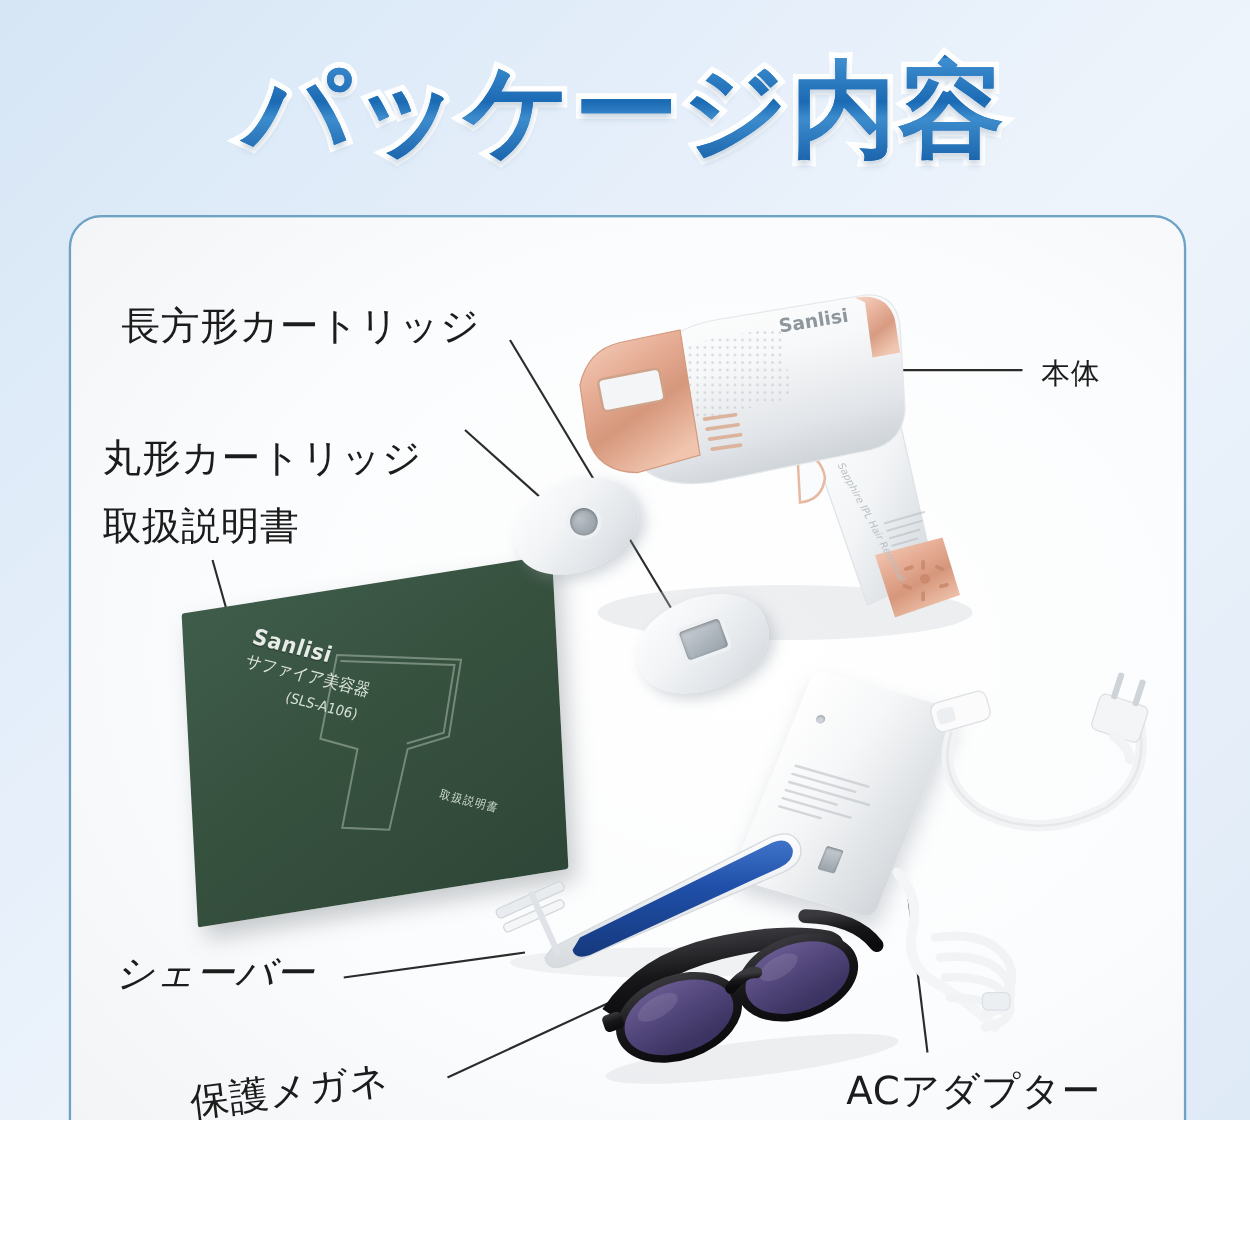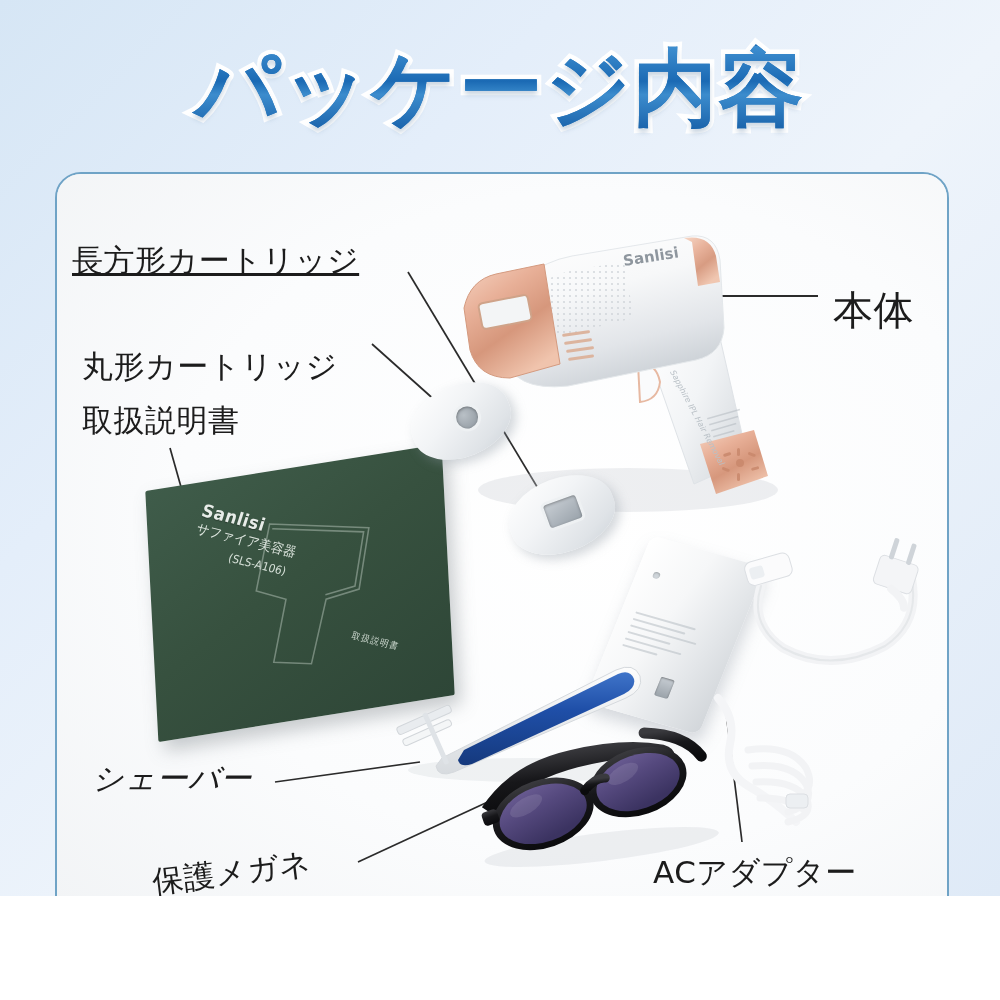--- a/index.html
+++ b/index.html
@@ -43,27 +43,27 @@
     overflow:hidden;
   }
   .panel-bg{position:absolute;inset:0;
     background:radial-gradient(ellipse at 60% 45%,#ffffff 0%,#fbfcfd 55%,#f1f3f5 100%);}
   
   .lbl{
     position:absolute;color:#1c1c1c;white-space:nowrap;
     font-family:"DejaVu Sans","Liberation Sans",sans-serif;
     font-size:31px;letter-spacing:.5px;
   }
-  .lbl.l1{left:72px;top:240px;text-decoration:underline;}
+  .lbl.l1{left:97px;top:240px;}
   .lbl.l2{left:82px;top:310px;margin-top:36px;}
   .lbl.l3{left:82px;top:400px;}
-  .lbl.body{left:833px;top:283px;font-size:40px;}
+  .lbl.body{left:833px;top:283px;font-size:23px;}
   .lbl.shaver{left:92px;top:758px;font-style:italic;}
   .lbl.glasses{left:158px;top:845px;}
-  .lbl.ac{left:653px;top:852px;text-align:right;}
+  .lbl.ac{left:677px;top:852px;text-align:right;}
   
   .obj{position:absolute;}
   
   #device{left:448px;top:222px;width:350px;height:300px;}
   
   .booklet{
     position:absolute;left:150px;top:468px;width:300px;height:250px;
     background:linear-gradient(150deg,#3f5c4a 0%,#37513f 45%,#2e4637 100%);
     transform:rotate(-9deg) skewX(-6deg);
     box-shadow:6px 10px 18px rgba(100,110,115,.35);

